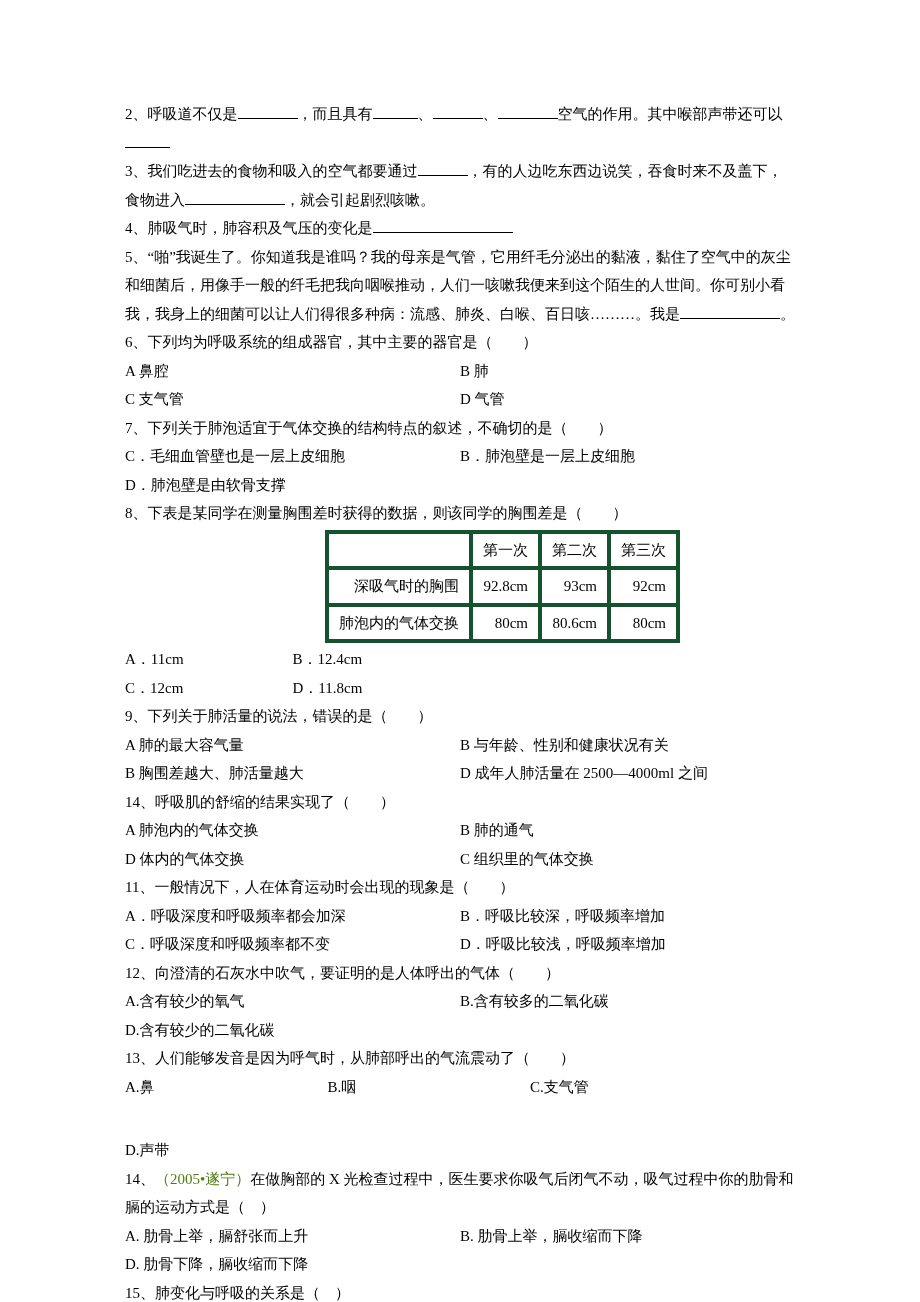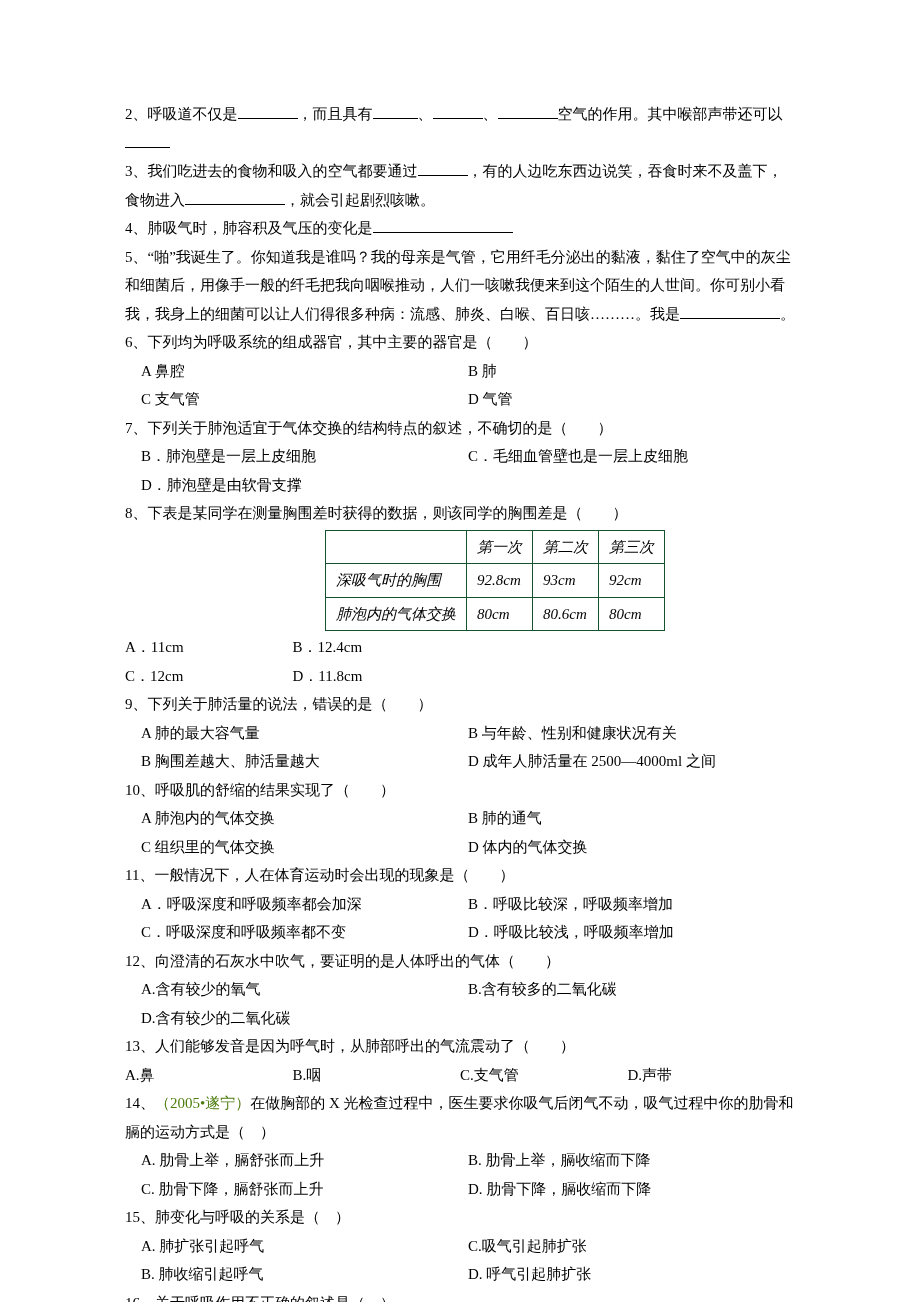--- a/index.html
+++ b/index.html
@@ -13,28 +13,28 @@
     width: 920px;
     box-sizing: border-box;
   }
   .q { margin: 0; }
   .blank-short { display: inline-block; border-bottom: 1px solid #000; width: 60px; height: 1em; vertical-align: baseline; }
   .blank-med { display: inline-block; border-bottom: 1px solid #000; width: 45px; height: 1em; vertical-align: baseline; }
   .blank-med2 { display: inline-block; border-bottom: 1px solid #000; width: 50px; height: 1em; vertical-align: baseline; }
   .blank-long { display: inline-block; border-bottom: 1px solid #000; width: 100px; height: 1em; vertical-align: baseline; }
   .blank-xlong { display: inline-block; border-bottom: 1px solid #000; width: 140px; height: 1em; vertical-align: baseline; }
   .red { color: #d00; }
-  .opt-col2 { display: flex; flex-wrap: wrap; margin-left: 16px; }
+  .opt-col2 { display: flex; flex-wrap: wrap; }
   .opt-col2 > span { width: 50%; display: inline-block; }
-  .opt-col4 { display: flex; flex-wrap: wrap; }
+  .opt-col4 { display: flex; flex-wrap: wrap; gap: 35px; }
   .opt-col4 > span { width: 25%; display: inline-block; }
   .opt-col2b { display: flex; flex-wrap: wrap; }
   .opt-col2b > span { width: 50%; display: inline-block; }
   table.data { border-collapse: collapse; margin: 2px auto 2px 200px; }
-  table.data td, table.data th { border: 1px solid #14532d; padding: 2px 10px; font-weight: normal; text-align: left; font-size: 15px; font-style: italic; }
+  table.data td, table.data th { border: 4px solid #14532d; padding: 2px 10px; font-weight: normal; text-align: right; font-size: 15px; }
   .link { color: #4d7c0f; }
 </style>
 </head>
 <body>
 
 <p class="q">
   <span>2、呼吸道不仅是</span><span class="blank-short"></span><span>，而且具有</span><span class="blank-med"></span><span>、</span><span class="blank-med2"></span><span>、</span><span class="blank-short"></span><span>空气的作用。其中喉部声带还可以</span><span class="blank-med red"></span>
 </p>
 
 <p class="q">
@@ -52,22 +52,22 @@
 <p class="q">6、下列均为呼吸系统的组成器官，其中主要的器官是（　　）</p>
 <div class="opt-col2">
   <span>A 鼻腔</span>
   <span>B 肺</span>
   <span>C 支气管</span>
   <span>D 气管</span>
 </div>
 
 <p class="q">7、下列关于肺泡适宜于气体交换的结构特点的叙述，不确切的是（　　）</p>
 <div class="opt-col2">
+  <span>C．毛细血管壁也是一层上皮细胞</span>
   <span>B．肺泡壁是一层上皮细胞</span>
-  <span>C．毛细血管壁也是一层上皮细胞</span>
   <span>D．肺泡壁是由软骨支撑</span>
 </div>
 
 <p class="q">8、下表是某同学在测量胸围差时获得的数据，则该同学的胸围差是（　　）</p>
 <table class="data">
   <tbody>
       <tr>
     <th></th>
     <th>第一次</th>
     <th>第二次</th>
@@ -95,26 +95,26 @@
 </div>
 
 <p class="q">9、下列关于肺活量的说法，错误的是（　　）</p>
 <div class="opt-col2">
   <span>A 肺的最大容气量</span>
   <span>B 与年龄、性别和健康状况有关</span>
   <span>B 胸围差越大、肺活量越大</span>
   <span>D 成年人肺活量在 2500—4000ml 之间</span>
 </div>
 
-<p class="q">10、呼吸肌的舒缩的结果实现了（　　）</p>
+<p class="q">14、呼吸肌的舒缩的结果实现了（　　）</p>
 <div class="opt-col2">
   <span>A 肺泡内的气体交换</span>
   <span>B 肺的通气</span>
+  <span>D 体内的气体交换</span>
   <span>C 组织里的气体交换</span>
-  <span>D 体内的气体交换</span>
 </div>
 
 <p class="q">11、一般情况下，人在体育运动时会出现的现象是（　　）</p>
 <div class="opt-col2">
   <span>A．呼吸深度和呼吸频率都会加深</span>
   <span>B．呼吸比较深，呼吸频率增加</span>
   <span>C．呼吸深度和呼吸频率都不变</span>
   <span>D．呼吸比较浅，呼吸频率增加</span>
 </div>
 
@@ -132,21 +132,20 @@
   <span>C.支气管</span>
   <span>D.声带</span>
 </div>
 
 <p class="q">
   <span>14、</span><span class="link">（2005•遂宁）</span><span>在做胸部的 X 光检查过程中，医生要求你吸气后闭气不动，吸气过程中你的肋骨和膈的运动方式是（　）</span>
 </p>
 <div class="opt-col2">
   <span>A. 肋骨上举，膈舒张而上升</span>
   <span>B. 肋骨上举，膈收缩而下降</span>
-  <span>C. 肋骨下降，膈舒张而上升</span>
   <span>D. 肋骨下降，膈收缩而下降</span>
 </div>
 
 <p class="q">15、肺变化与呼吸的关系是（　）</p>
 <div class="opt-col2">
   <span>A. 肺扩张引起呼气</span>
   <span>C.吸气引起肺扩张</span>
   <span>B. 肺收缩引起呼气</span>
   <span>D. 呼气引起肺扩张</span>
 </div>

